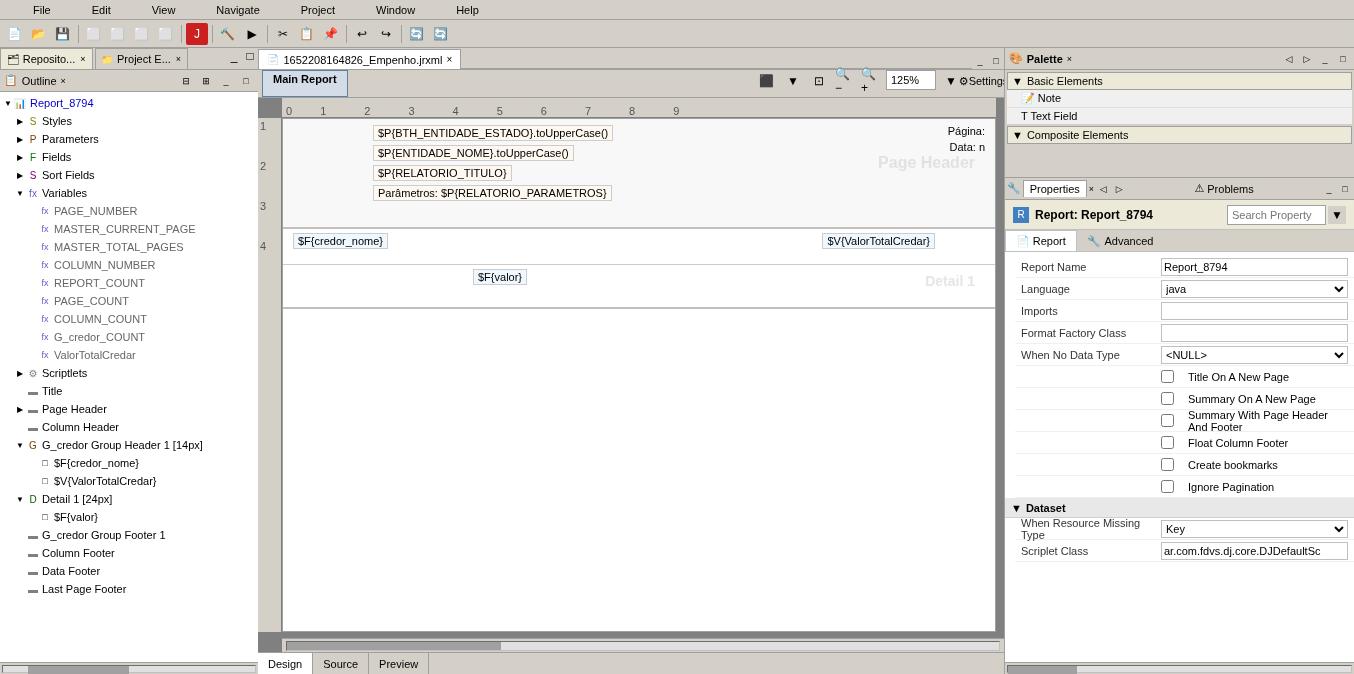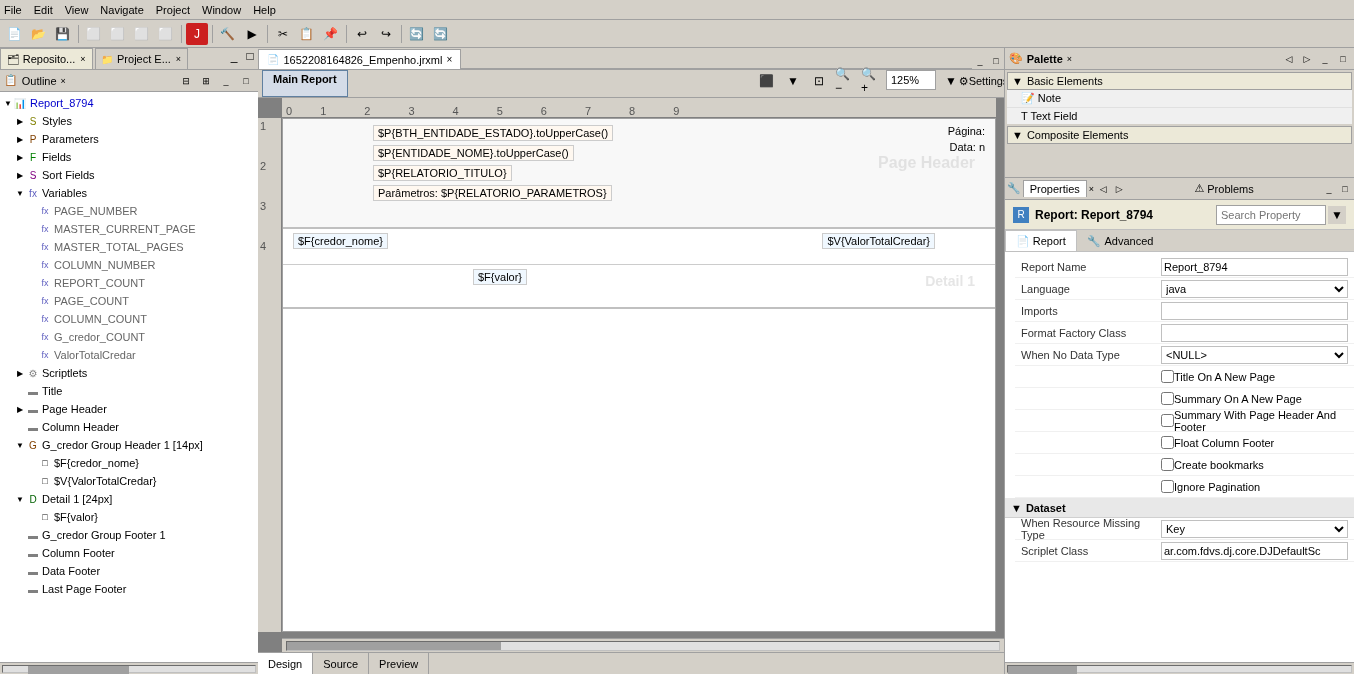--- a/index.html
+++ b/index.html
@@ -8,21 +8,21 @@
     
     .menu-bar {
       height: 20px;
       background: #d4d0c8;
       display: flex;
       align-items: center;
       padding: 0 4px;
       gap: 12px;
       border-bottom: 1px solid #a0a0a0;
     }
-    .menu-bar span { font-size: 11px; cursor: default; }
+    .menu-bar span { font-size: 11px; cursor: default; margin-left: 29px; }
 
     
     .toolbar {
       height: 28px;
       background: #d4d0c8;
       display: flex;
       align-items: center;
       padding: 0 4px;
       gap: 2px;
       border-bottom: 1px solid #a0a0a0;
@@ -303,21 +303,21 @@
       margin-left: auto;
       display: flex;
       align-items: center;
       gap: 2px;
     }
     .search-prop-input {
       border: 1px solid #a0a0a0;
       background: white;
       padding: 1px 4px;
       font-size: 11px;
-      width: 110px;
+      width: 99px;
       height: 20px;
     }
 
     .props-subtabs {
       display: flex;
       border-bottom: 1px solid #c0c0c0;
       height: 22px;
     }
     .props-subtab {
       padding: 2px 10px;
@@ -363,21 +363,21 @@
       padding: 0 2px;
     }
     .prop-select {
       border: 1px solid #c0c0c0;
       background: white;
       font-size: 11px;
       height: 18px;
       width: 100%;
     }
     .prop-checkbox {
-      display: flex; align-items: center; gap: 0;
+      display: flex; align-items: center; gap: 14px;
     }
     .prop-section {
       display: flex;
       align-items: center;
       height: 20px;
       padding: 0 6px;
       background: #e8e8e8;
       border-bottom: 1px solid #d0d0d0;
       font-size: 11px;
       font-weight: bold;

